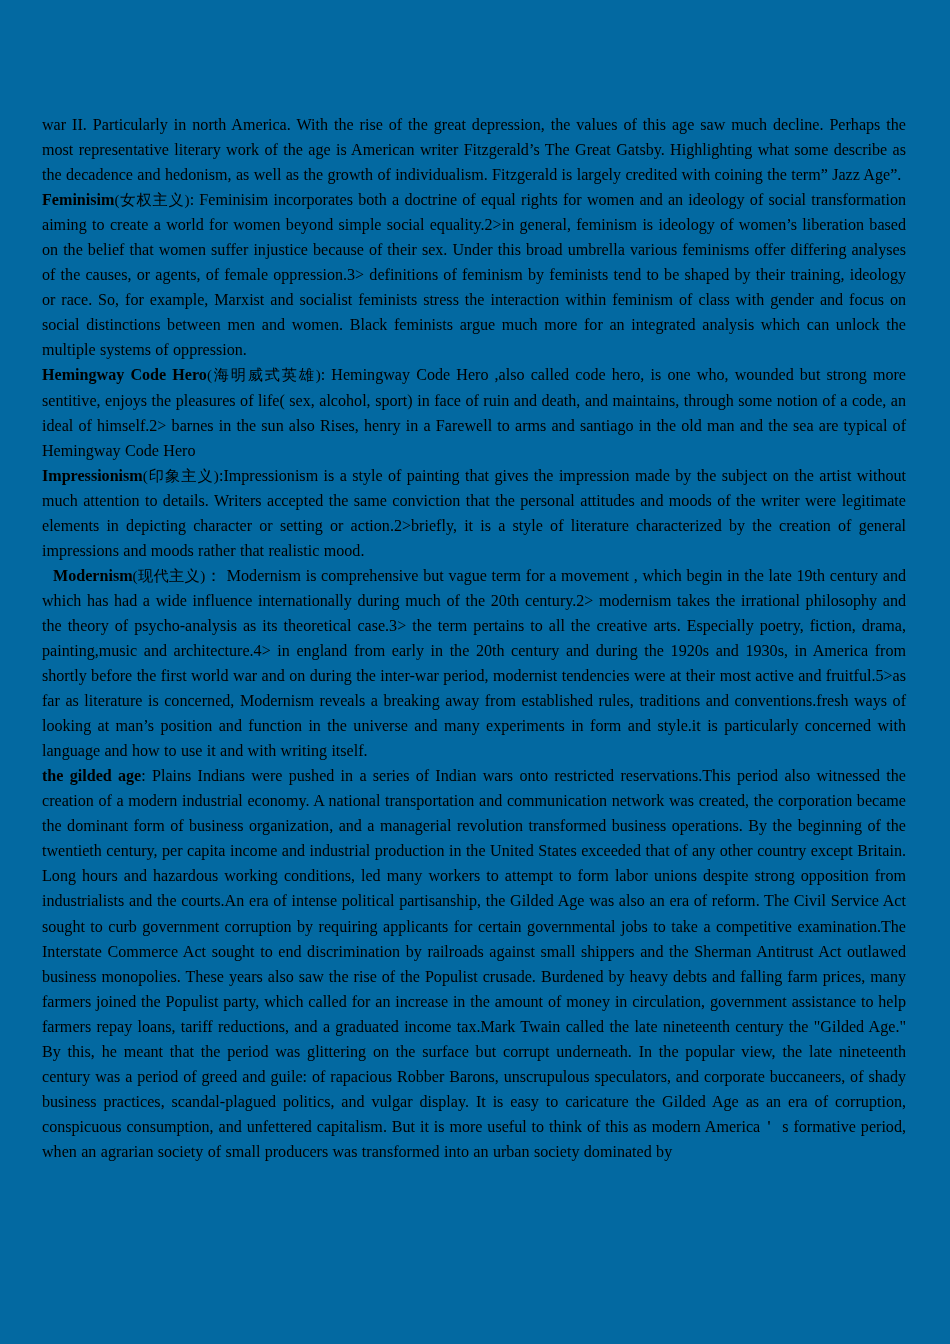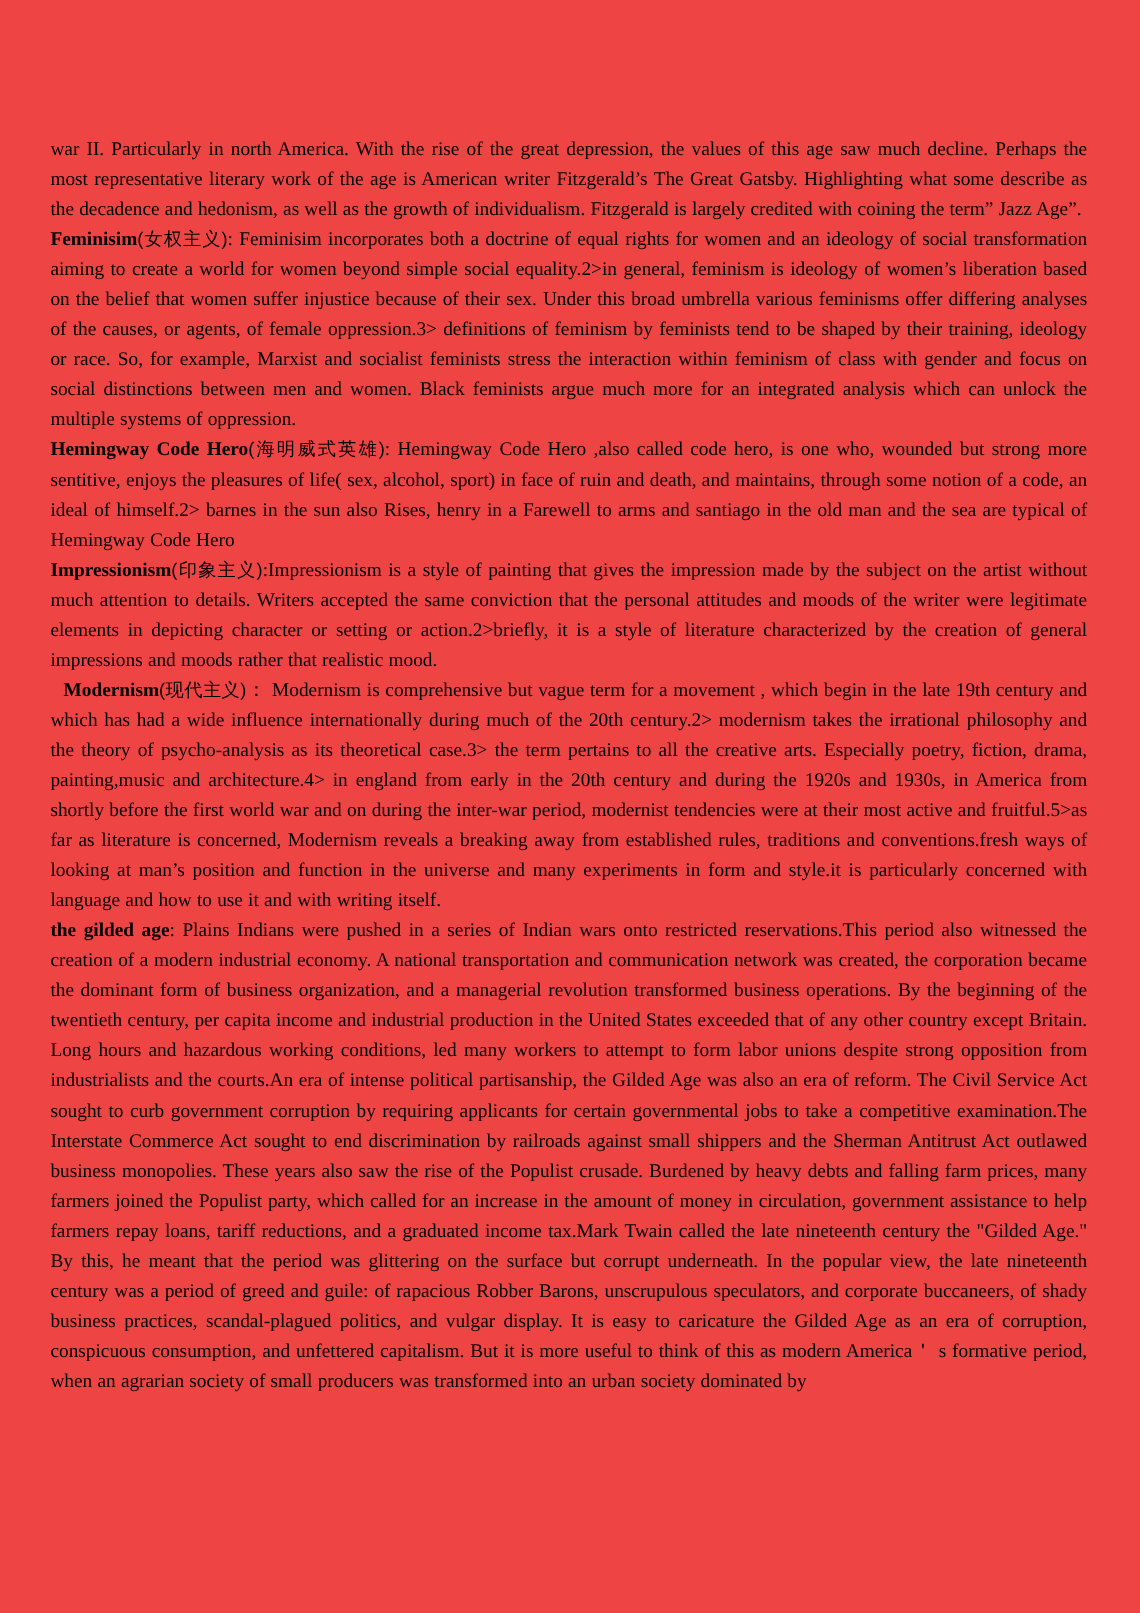--- a/index.html
+++ b/index.html
@@ -9,21 +9,21 @@
     background: #ffffff;
   }
   body {
     font-family: "Liberation Serif", "DejaVu Serif", serif;
     color: #000000;
   }
   .page {
     position: relative;
     width: 950px;
     height: 1344px;
-    background: #ef4444;
+    background: #0369a1;
     overflow: hidden;
     box-sizing: border-box;
   }
   .content {
     position: absolute;
     left: 42px;
     top: 112px;
     width: 864px;
   }
   p.para {
@@ -37,21 +37,21 @@
     hyphens: none;
     word-spacing: 0.02em;
   }
   p.para.indent-sm {
     text-indent: 11px;
   }
   .term {
     font-weight: bold;
   }
   .cn {
-    font-family: Liberation Sans, sans-serif;
+    font-family: Liberation Serif, serif;
     font-weight: normal;
     font-size: 15.2px;
   }
   .term .cn {
     font-weight: normal;
   }
 </style>
 </head>
 <body>
 

